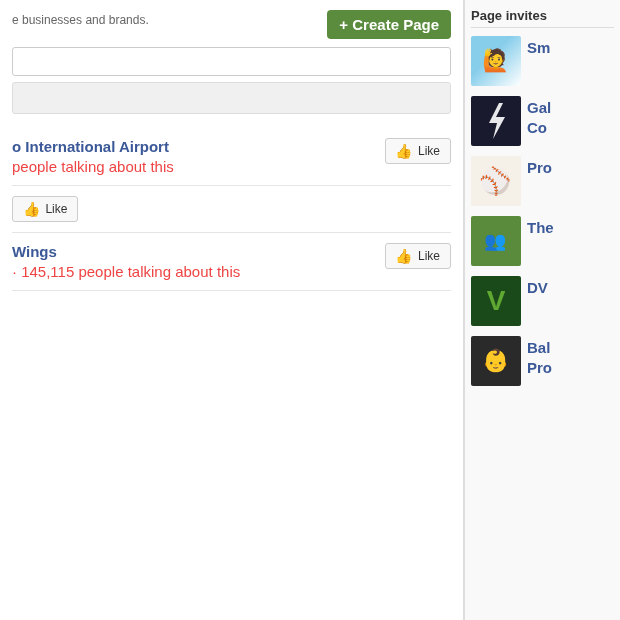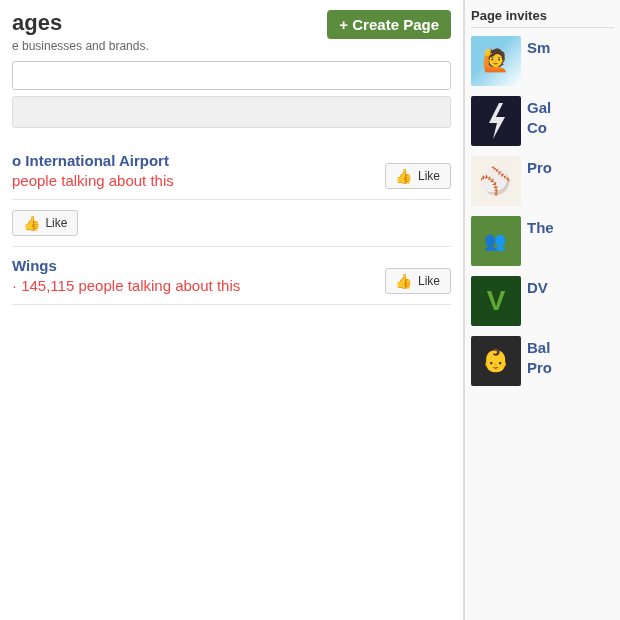--- a/index.html
+++ b/index.html
@@ -67,21 +67,21 @@
       height: 32px;
       margin-bottom: 14px;
     }
     .page-item {
       padding: 10px 0;
       border-bottom: 1px solid #e5e5e5;
     }
     .page-item-header {
       display: flex;
       justify-content: space-between;
-      align-items: flex-end;
+      align-items: flex-start;
     }
     .page-name {
       font-size: 15px;
       font-weight: bold;
       color: #3b5998;
       text-decoration: none;
     }
     .page-meta {
       font-size: 15px;
       color: #ef4444;
@@ -181,21 +181,20 @@
     }
   </style>
 </head>
 <body>
 
 <div class="container">
 
   <div class="main">
     <div class="main-header">
       <div>
-        <div class="main-title">ages</div>
         <div class="main-subtitle">e businesses and brands.</div>
       </div>
       <button class="create-page-btn">+ Create Page</button>
     </div>
 
     <input class="search-box" type="text" style="">
     <div class="filter-bar"></div>
 
     
     <div class="page-item">

